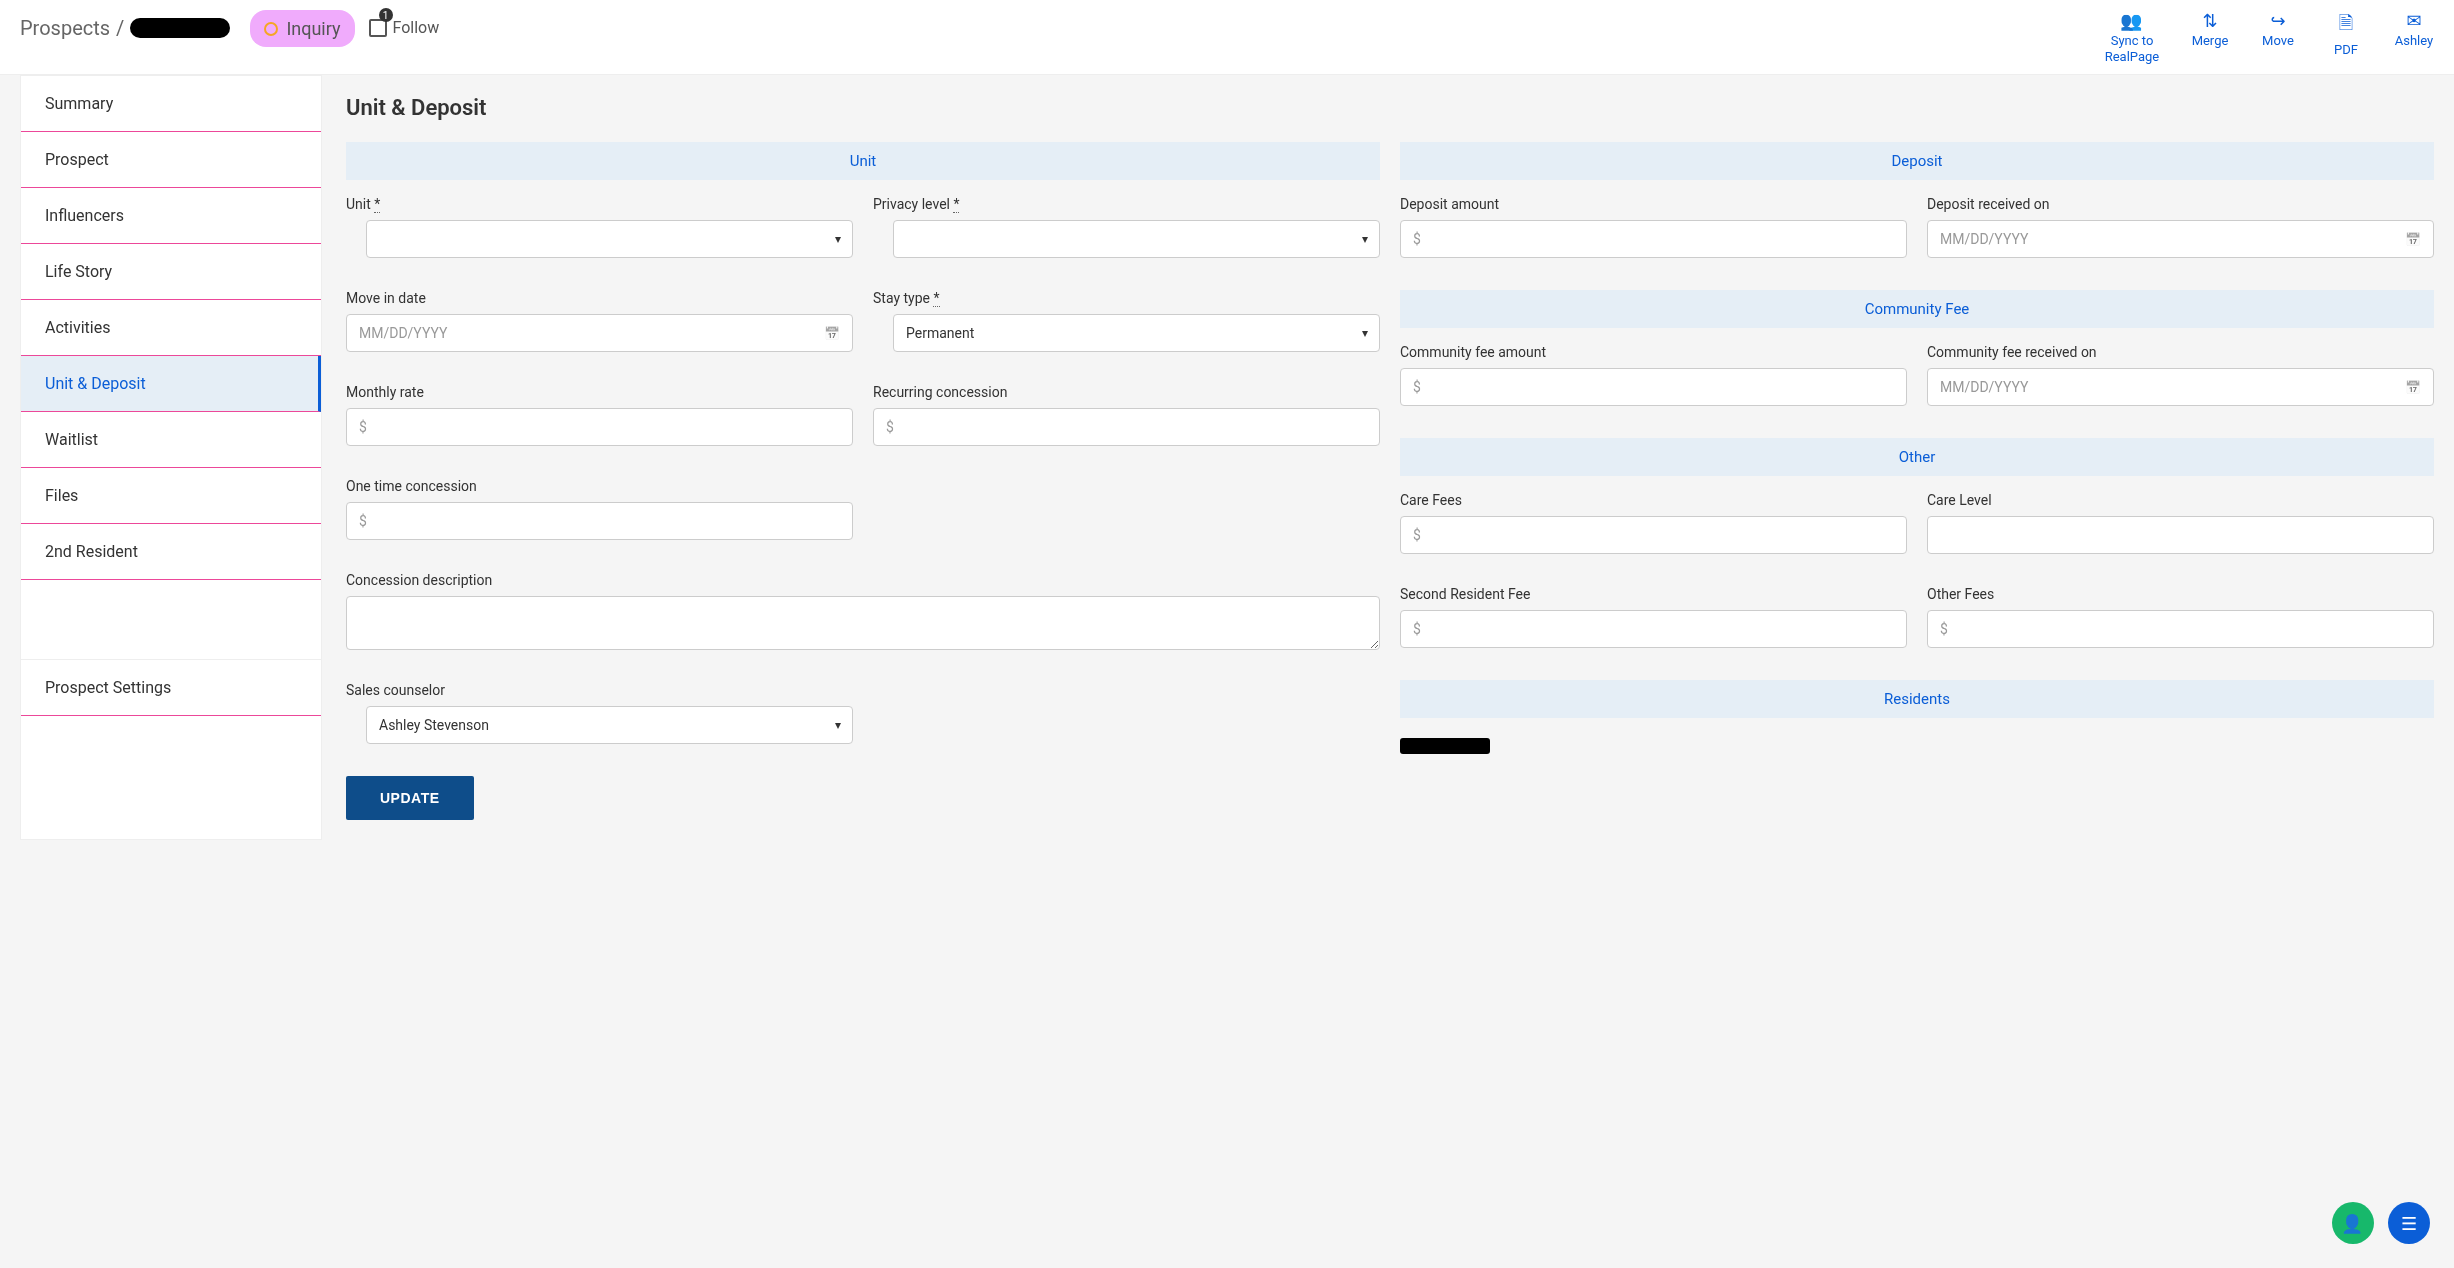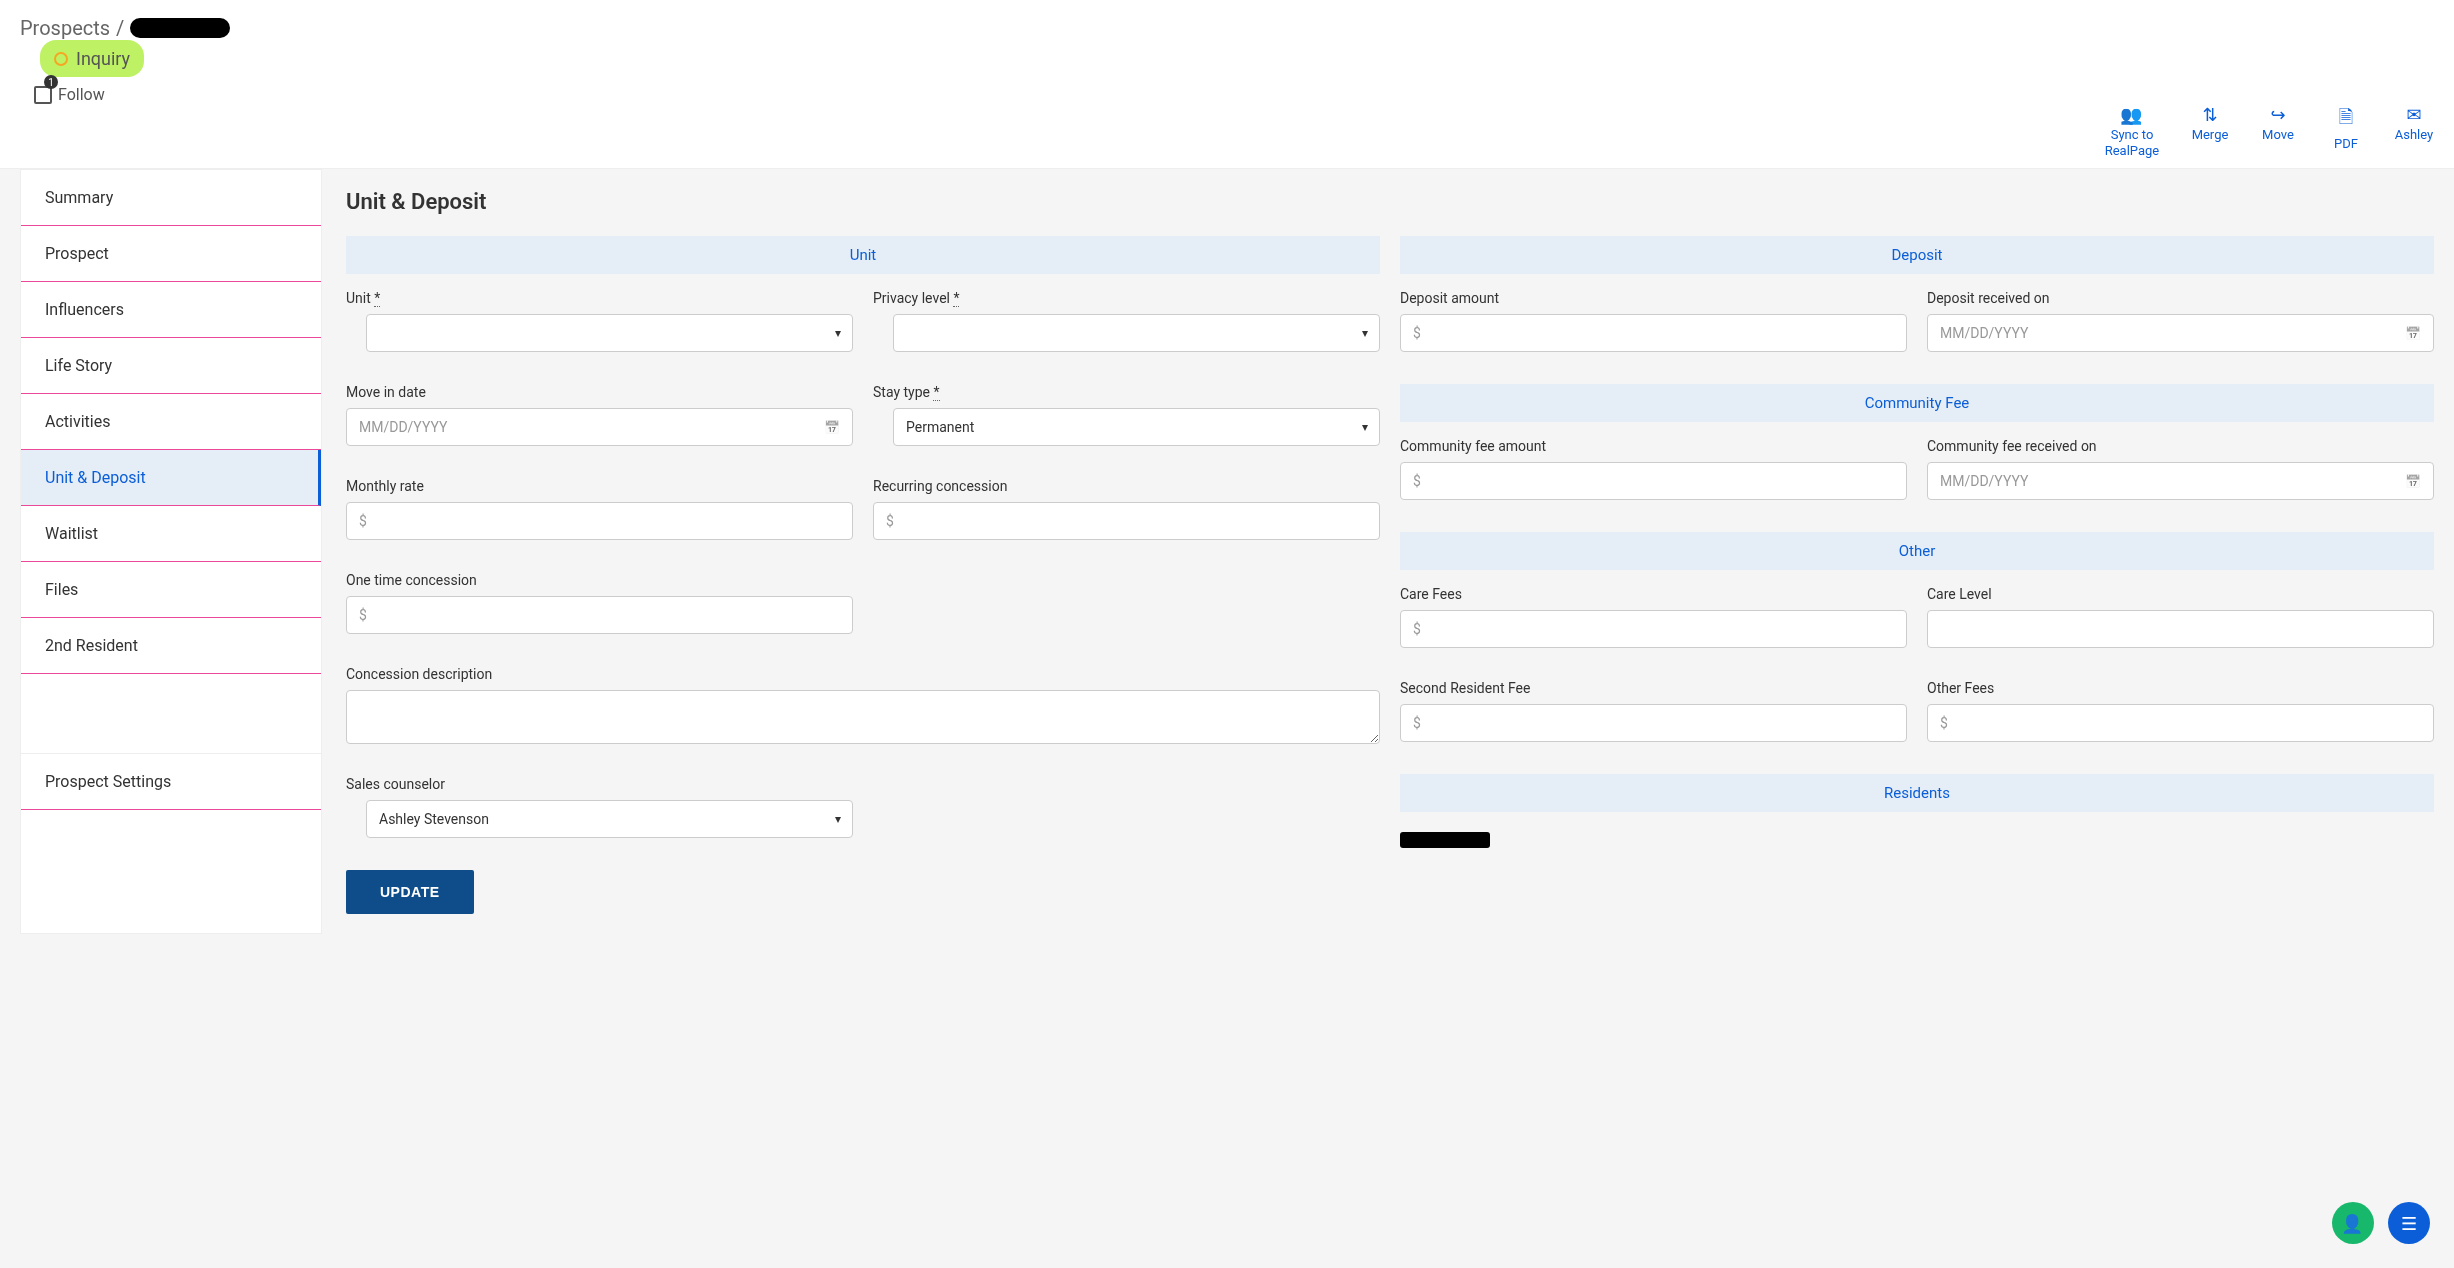--- a/index.html
+++ b/index.html
@@ -8,39 +8,38 @@
     background: #f5f5f5;
     color: #333;
     font-size: 14px;
   }
   .topbar {
     background: #fff;
     display: flex;
     align-items: flex-start;
     padding: 10px 20px;
     border-bottom: 1px solid #eee;
-    flex-direction: column;
   }
   .breadcrumb {
     font-size: 20px;
     color: #666;
     display: flex;
     align-items: center;
     gap: 6px;
     margin-top: 6px;
   }
   .breadcrumb .redacted {
     display: inline-block;
     width: 100px;
     height: 20px;
     background: #000;
     border-radius: 10px;
   }
   .status-badge {
-    background: #bef264;
+    background: #f0abfc;
     color: #555;
     padding: 8px 14px;
     border-radius: 16px;
     margin-left: 20px;
     display: inline-flex;
     align-items: center;
     font-size: 18px;
   }
   .status-badge .dot {
     width: 14px; height: 14px; border: 2.5px solid #f5a623; border-radius: 50%; margin-right: 8px;

